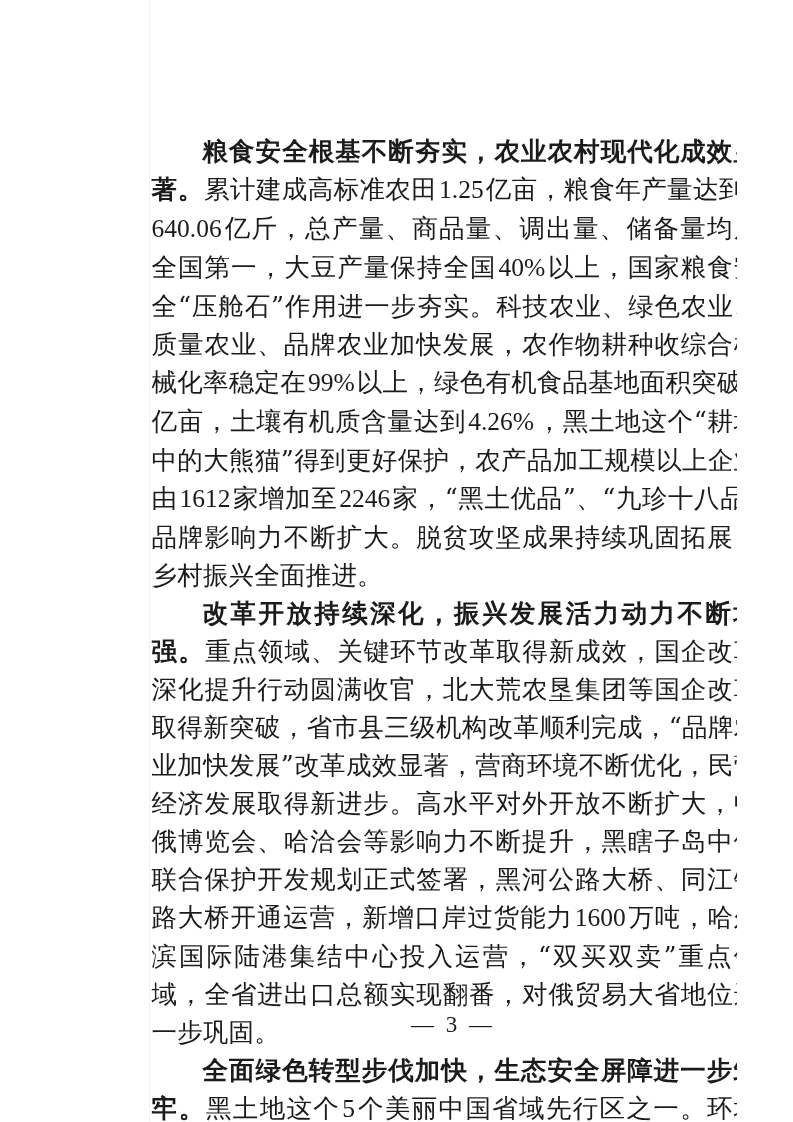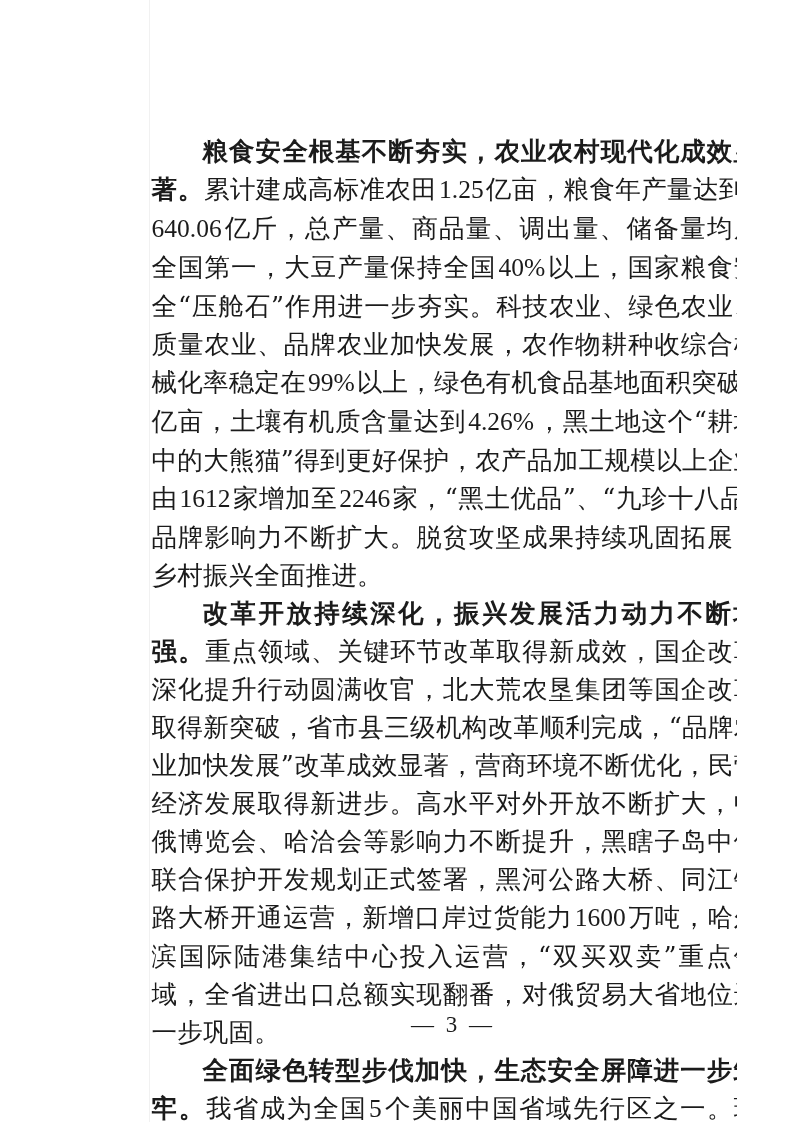--- a/index.html
+++ b/index.html
@@ -91,21 +91,21 @@
 <div class="page">
 
   <div class="scan-edge-line"></div>
 
   <div class="text-block">
 
     <p class="para"><span class="lead">粮食安全根基不断夯实，农业农村现代化成效显著。</span><span>累计建成高标准农田</span><span class="num">1.25</span><span>亿亩，粮食年产量达到</span><span class="num">1640.06</span><span>亿斤，总产量、商品量、调出量、储备量均居全国第一，大豆产量保持全国</span><span class="num">40%</span><span>以上，国家粮食安全“压舱石”作用进一步夯实。科技农业、绿色农业、质量农业、品牌农业加快发展，农作物耕种收综合机械化率稳定在</span><span class="num">99%</span><span>以上，绿色有机食品基地面积突破</span><span class="num">1</span><span>亿亩，土壤有机质含量达到</span><span class="num">4.26%</span><span>，黑土地这个“耕地中的大熊猫”得到更好保护，农产品加工规模以上企业由</span><span class="num">1612</span><span>家增加至</span><span class="num">2246</span><span>家，“黑土优品”、“九珍十八品”品牌影响力不断扩大。脱贫攻坚成果持续巩固拓展，乡村振兴全面推进。</span></p>
 
     <p class="para"><span class="lead">改革开放持续深化，振兴发展活力动力不断增强。</span><span>重点领域、关键环节改革取得新成效，国企改革深化提升行动圆满收官，北大荒农垦集团等国企改革取得新突破，省市县三级机构改革顺利完成，“品牌农业加快发展”改革成效显著，营商环境不断优化，民营经济发展取得新进步。高水平对外开放不断扩大，中俄博览会、哈洽会等影响力不断提升，黑瞎子岛中俄联合保护开发规划正式签署，黑河公路大桥、同江铁路大桥开通运营，新增口岸过货能力</span><span class="num">1600</span><span>万吨，哈尔滨国际陆港集结中心投入运营，“双买双卖”重点领域，全省进出口总额实现翻番，对俄贸易大省地位进一步巩固。</span></p>
 
-    <p class="para"><span class="lead">全面绿色转型步伐加快，生态安全屏障进一步筑牢。</span><span>我省成为全国</span><span class="num">5</span><span>个美丽中国省域先行区之一。环境空气质量和地表水环</span></p>
+    <p class="para"><span class="lead">全面绿色转型步伐加快，生态安全屏障进一步筑牢。</span><span>黑土地这个</span><span class="num">5</span><span>个美丽中国省域先行区之一。环境空气质量和地表水环</span></p>
 
   </div>
 
   <div class="footer">
     <span class="page-number">— 3 —</span>
   </div>
 
 </div>
 
 </body></html>

